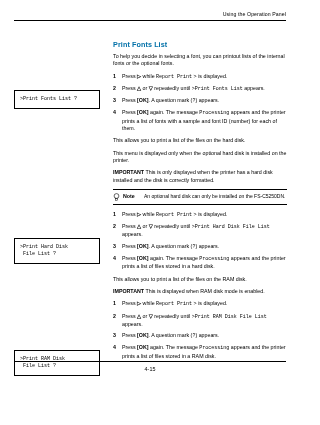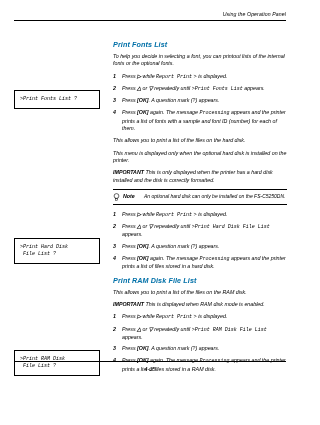--- a/index.html
+++ b/index.html
@@ -14,21 +14,20 @@
     color: #000000;
     overflow: hidden;
     position: relative;
   }
   .page {
     position: relative;
     width: 300px;
     height: 384px;
     box-sizing: border-box;
     padding: 7px;
-    font-style: italic;
   }
   
   .header {
     position: absolute;
     top: 11px;
     right: 14px;
     font-size: 5.2px;
     color: #000;
     letter-spacing: 0.1px;
   }
@@ -214,21 +213,20 @@
       <div class="note-text">An optional hard disk can only be installed on the FS-C5250DN.</div>
     </div>
 
     <ol class="steps">
       <li><span><span>Press </span><span class="b">▷</span><span> while </span><span class="mono">Report Print</span><span> &gt; is displayed.</span></span></li>
       <li><span><span>Press </span><span class="b">△</span><span> or </span><span class="b">▽</span><span> repeatedly until </span><span class="mono">&gt;Print Hard Disk File List</span><span> appears.</span></span></li>
       <li><span><span>Press </span><span class="b">[OK]</span><span>. A question mark (</span><span class="mono">?</span><span>) appears.</span></span></li>
       <li><span><span>Press </span><span class="b">[OK]</span><span> again. The message </span><span class="mono">Processing</span><span> appears and the printer prints a list of files stored in a hard disk.</span></span></li>
     </ol>
 
-    <h2 class="sec">Print RAM Disk File List</h2>
     <p class="body">This allows you to print a list of the files on the RAM disk.</p>
     <p class="important">
       <span class="lbl">IMPORTANT</span>
       <span>This is displayed when RAM disk mode is enabled.</span>
     </p>
     <ol class="steps">
       <li><span><span>Press </span><span class="b">▷</span><span> while </span><span class="mono">Report Print</span><span> &gt; is displayed.</span></span></li>
       <li><span><span>Press </span><span class="b">△</span><span> or </span><span class="b">▽</span><span> repeatedly until </span><span class="mono">&gt;Print RAM Disk File List</span><span> appears.</span></span></li>
       <li><span><span>Press </span><span class="b">[OK]</span><span>. A question mark (</span><span class="mono">?</span><span>) appears.</span></span></li>
       <li><span><span>Press </span><span class="b">[OK]</span><span> again. The message </span><span class="mono">Processing</span><span> appears and the printer prints a list of files stored in a RAM disk.</span></span></li>

